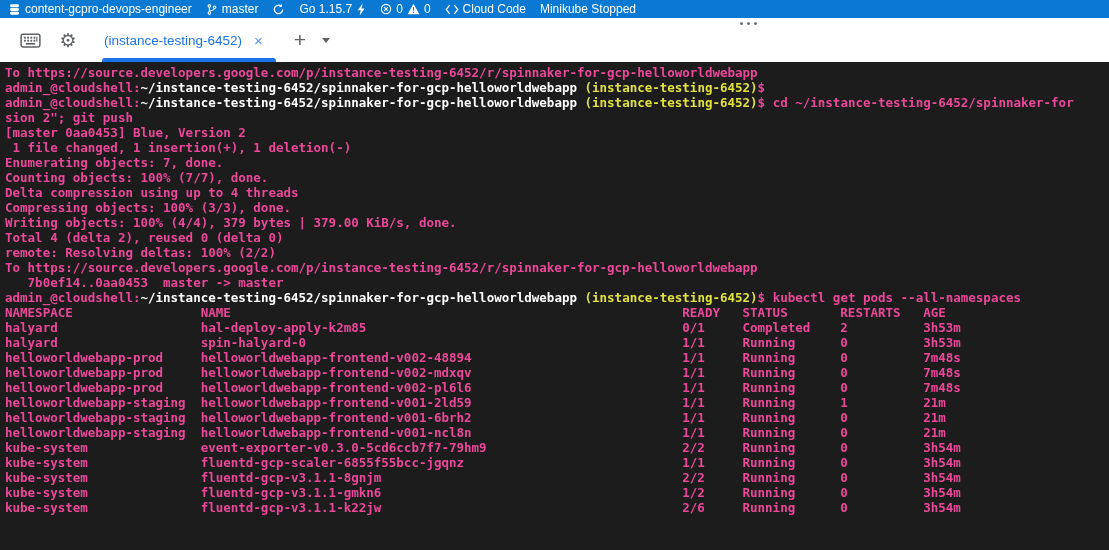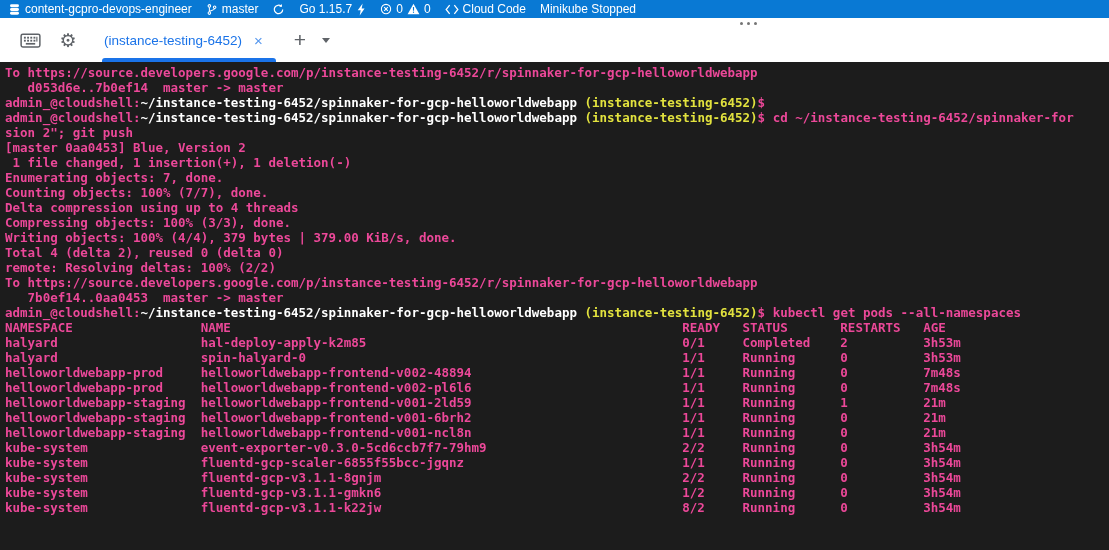--- a/index.html
+++ b/index.html
@@ -126,44 +126,44 @@
     <button class="icon-btn add-btn">
         <span>+</span>
       </button>
     <button class="icon-btn caret-btn">
         <span class="caret"></span>
       </button>
   </div>
 
   <div class="terminal" id="terminal">
       <div class="term-line"><span class="c-fg">To https://source.developers.google.com/p/instance-testing-6452/r/spinnaker-for-gcp-helloworldwebapp</span></div>
-      <div class="term-line"><span class="c-fg">   d053d6e..7b0ef14  master -&gt; master</span></div>
       <div class="term-line"><span class="c-fg">admin_@cloudshell:</span><span class="c-blue">~/instance-testing-6452/spinnaker-for-gcp-helloworldwebapp</span><span class="c-fg"> </span><span class="c-yellow">(instance-testing-6452)</span><span class="c-fg">$</span></div>
       <div class="term-line"><span class="c-fg">admin_@cloudshell:</span><span class="c-blue">~/instance-testing-6452/spinnaker-for-gcp-helloworldwebapp</span><span class="c-fg"> </span><span class="c-yellow">(instance-testing-6452)</span><span class="c-fg">$ cd ~/instance-testing-6452/spinnaker-for</span></div>
       <div class="term-line"><span class="c-fg">sion 2"; git push</span></div>
       <div class="term-line"><span class="c-fg">[master 0aa0453] Blue, Version 2</span></div>
       <div class="term-line"><span class="c-fg"> 1 file changed, 1 insertion(+), 1 deletion(-)</span></div>
       <div class="term-line"><span class="c-fg">Enumerating objects: 7, done.</span></div>
       <div class="term-line"><span class="c-fg">Counting objects: 100% (7/7), done.</span></div>
       <div class="term-line"><span class="c-fg">Delta compression using up to 4 threads</span></div>
       <div class="term-line"><span class="c-fg">Compressing objects: 100% (3/3), done.</span></div>
       <div class="term-line"><span class="c-fg">Writing objects: 100% (4/4), 379 bytes | 379.00 KiB/s, done.</span></div>
       <div class="term-line"><span class="c-fg">Total 4 (delta 2), reused 0 (delta 0)</span></div>
       <div class="term-line"><span class="c-fg">remote: Resolving deltas: 100% (2/2)</span></div>
       <div class="term-line"><span class="c-fg">To https://source.developers.google.com/p/instance-testing-6452/r/spinnaker-for-gcp-helloworldwebapp</span></div>
       <div class="term-line"><span class="c-fg">   7b0ef14..0aa0453  master -&gt; master</span></div>
       <div class="term-line"><span class="c-fg">admin_@cloudshell:</span><span class="c-blue">~/instance-testing-6452/spinnaker-for-gcp-helloworldwebapp</span><span class="c-fg"> </span><span class="c-yellow">(instance-testing-6452)</span><span class="c-fg">$ kubectl get pods --all-namespaces</span></div>
       <div class="term-line"><span class="c-fg">NAMESPACE                 NAME                                                            READY   STATUS       RESTARTS   AGE</span></div>
       <div class="term-line"><span class="c-fg">halyard                   hal-deploy-apply-k2m85                                          0/1     Completed    2          3h53m</span></div>
       <div class="term-line"><span class="c-fg">halyard                   spin-halyard-0                                                  1/1     Running      0          3h53m</span></div>
       <div class="term-line"><span class="c-fg">helloworldwebapp-prod     helloworldwebapp-frontend-v002-48894                            1/1     Running      0          7m48s</span></div>
+      <div class="term-line"><span class="c-fg">helloworldwebapp-prod     helloworldwebapp-frontend-v002-mdxqv                            1/1     Running      0          7m48s</span></div>
       <div class="term-line"><span class="c-fg">helloworldwebapp-prod     helloworldwebapp-frontend-v002-pl6l6                            1/1     Running      0          7m48s</span></div>
       <div class="term-line"><span class="c-fg">helloworldwebapp-staging  helloworldwebapp-frontend-v001-2ld59                            1/1     Running      1          21m</span></div>
       <div class="term-line"><span class="c-fg">helloworldwebapp-staging  helloworldwebapp-frontend-v001-6brh2                            1/1     Running      0          21m</span></div>
       <div class="term-line"><span class="c-fg">helloworldwebapp-staging  helloworldwebapp-frontend-v001-ncl8n                            1/1     Running      0          21m</span></div>
       <div class="term-line"><span class="c-fg">kube-system               event-exporter-v0.3.0-5cd6ccb7f7-79hm9                          2/2     Running      0          3h54m</span></div>
       <div class="term-line"><span class="c-fg">kube-system               fluentd-gcp-scaler-6855f55bcc-jgqnz                             1/1     Running      0          3h54m</span></div>
       <div class="term-line"><span class="c-fg">kube-system               fluentd-gcp-v3.1.1-8gnjm                                        2/2     Running      0          3h54m</span></div>
       <div class="term-line"><span class="c-fg">kube-system               fluentd-gcp-v3.1.1-gmkn6                                        1/2     Running      0          3h54m</span></div>
-      <div class="term-line"><span class="c-fg">kube-system               fluentd-gcp-v3.1.1-k22jw                                        8/2     Running      0          3h54m</span></div>
+      <div class="term-line"><span class="c-fg">kube-system               fluentd-gcp-v3.1.1-k22jw                                        2/6     Running      0          3h54m</span></div>
     </div>
 
 </div>
 
 </body></html>

